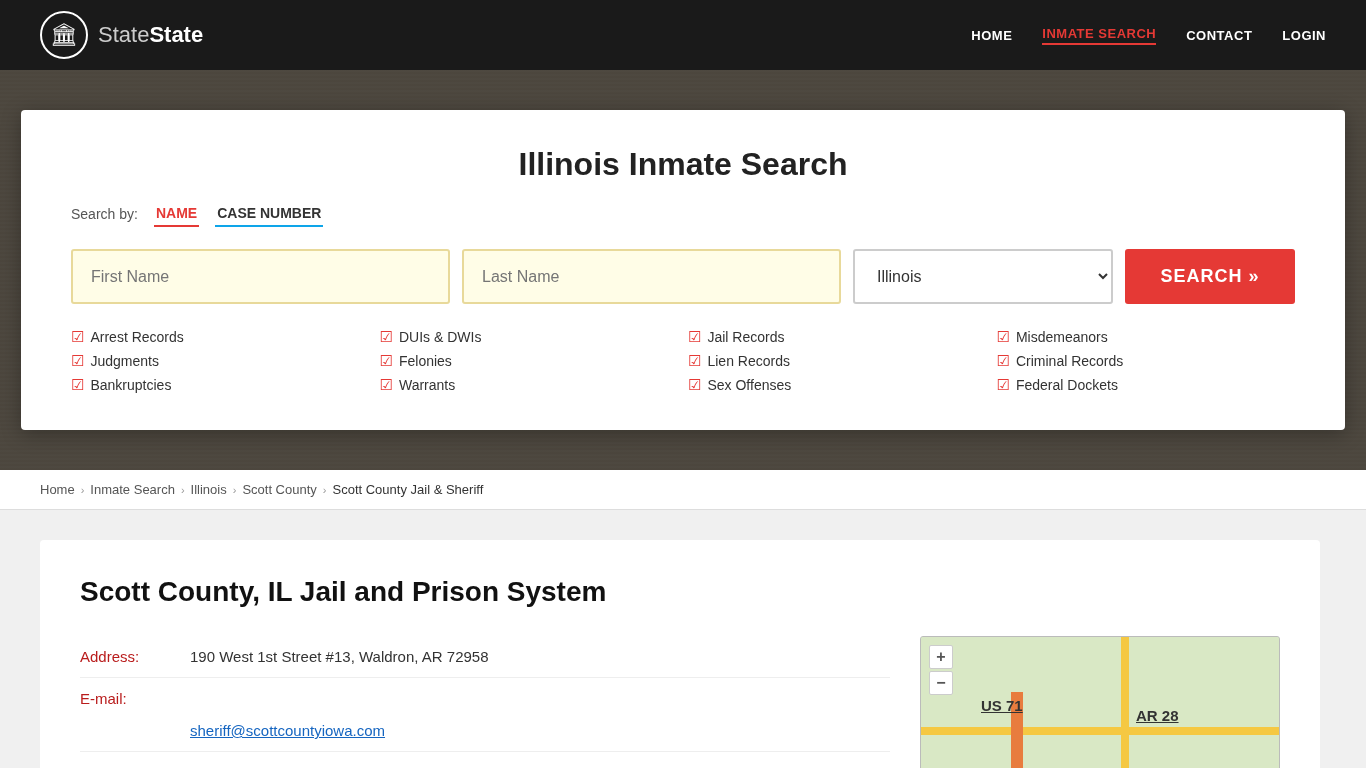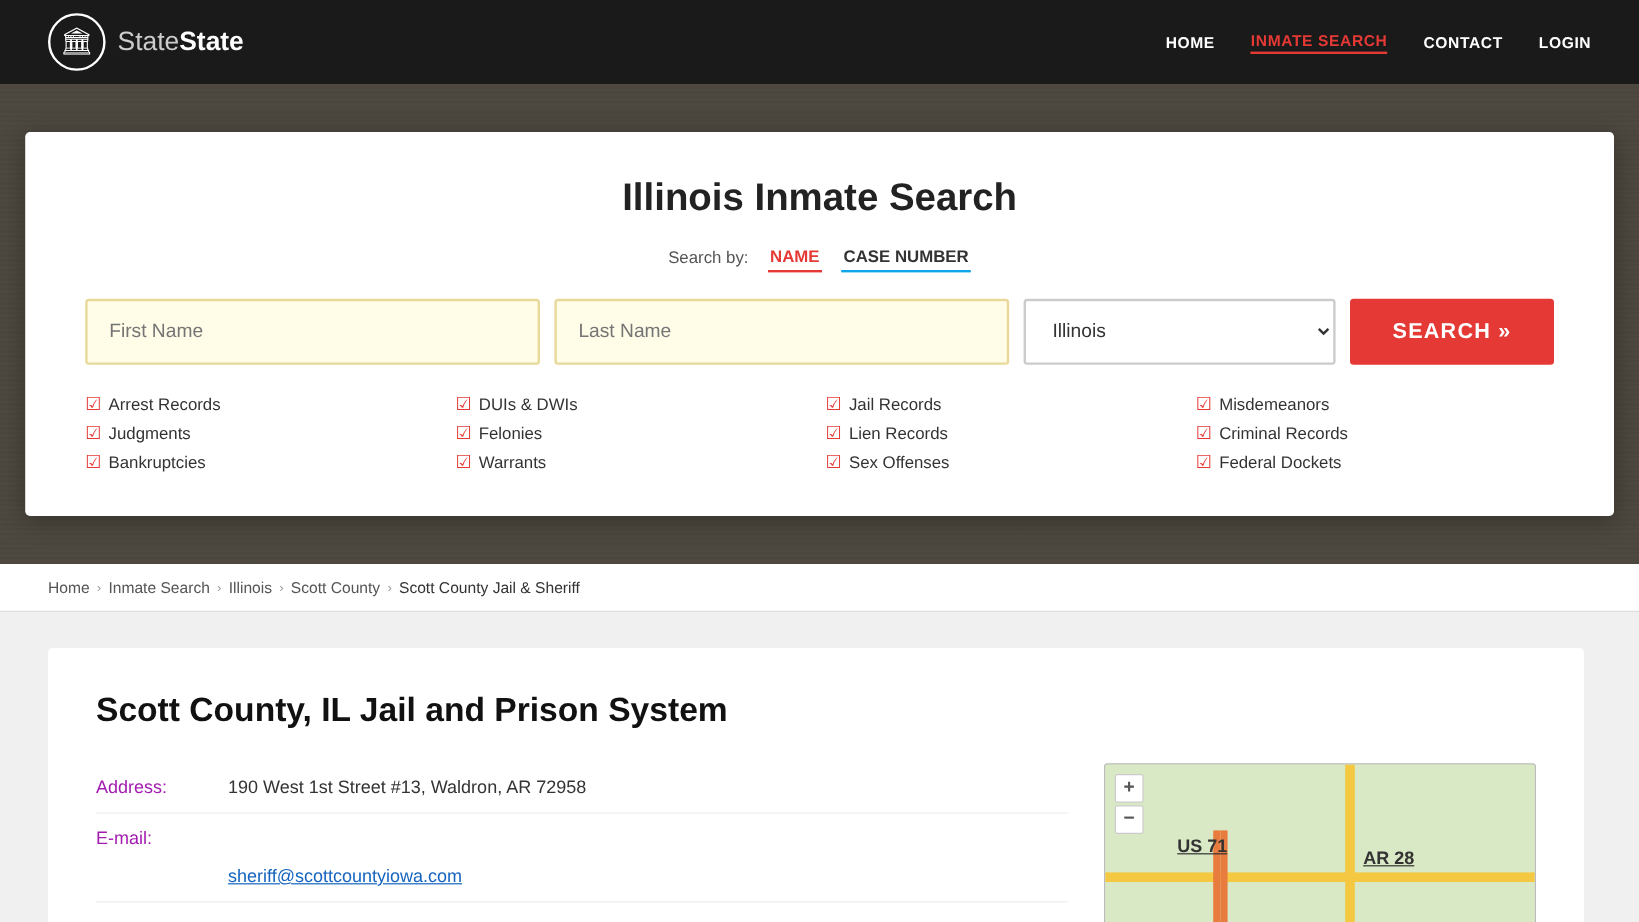--- a/index.html
+++ b/index.html
@@ -106,21 +106,21 @@
     }
     .search-card-title {
       text-align: center;
       font-size: 32px;
       font-weight: bold;
       color: #222;
       margin-bottom: 18px;
     }
     .search-by-row {
       display: flex;
-      justify-content: center;
+      justify-content: flex-start;
       align-items: center;
       gap: 16px;
       margin-bottom: 22px;
     }
     .search-by-label {
       color: #555;
       font-size: 14px;
     }
     .search-tab {
       font-size: 14px;
@@ -243,21 +243,21 @@
     }
     .info-row {
       display: flex;
       align-items: flex-start;
       padding: 12px 0;
       border-bottom: 1px solid #eee;
       gap: 20px;
     }
     .info-row:last-child { border-bottom: none; }
     .info-label {
-      color: #a21caf;
+      color: #b91c1c;
       font-size: 15px;
       width: 90px;
       flex-shrink: 0;
     }
     .info-value {
       color: #333;
       font-size: 15px;
     }
     .info-link {
       color: #1565c0;

